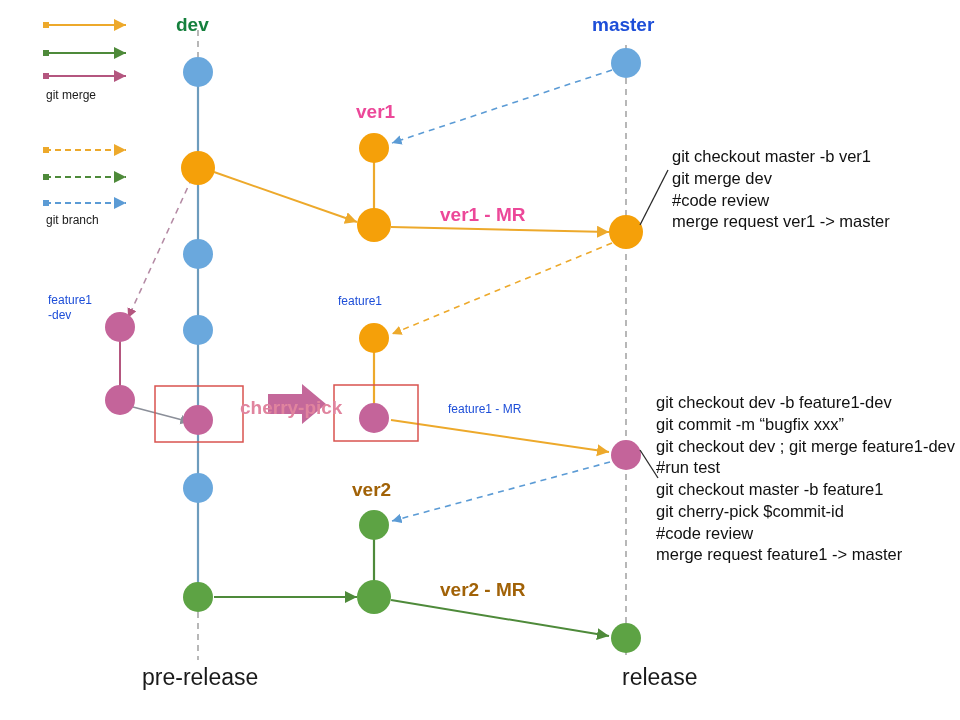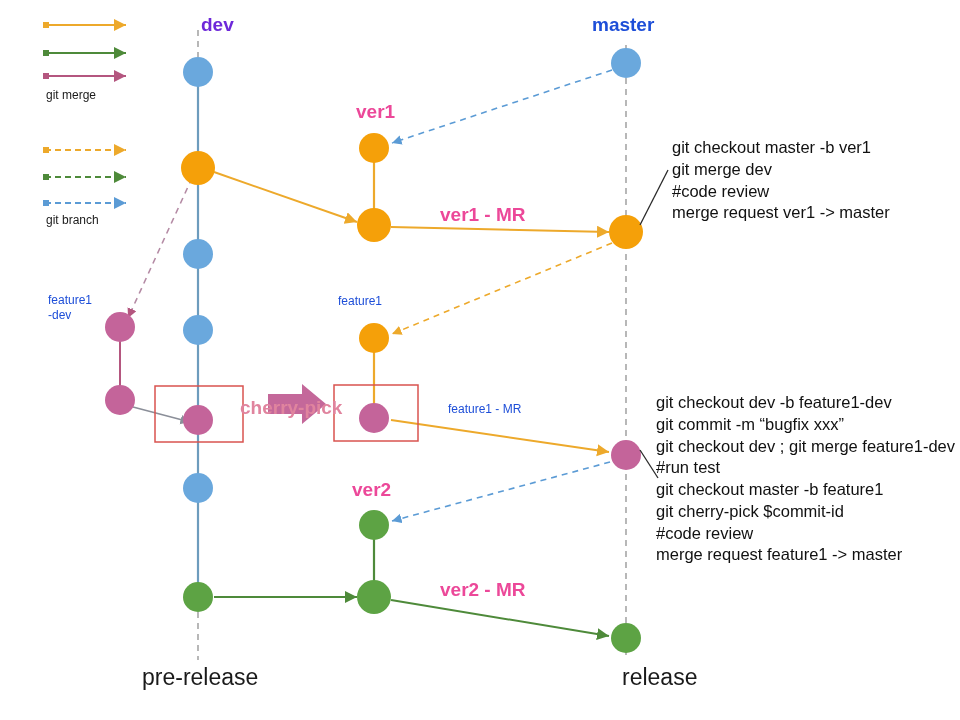--- a/index.html
+++ b/index.html
@@ -4,24 +4,24 @@
 <style>
   html,body{margin:0;padding:0;background:#ffffff;}
   #stage{position:relative;width:960px;height:720px;background:#ffffff;overflow:hidden;
          font-family:"Liberation Sans", sans-serif;}
   svg#canvas{position:absolute;left:0;top:0;width:960px;height:720px;}
   .lbl{position:absolute;white-space:pre;line-height:1.22;}
   .lbl-branch{font-size:19px;font-weight:bold;}
   .lbl-plain{font-size:12px;color:#1a1a1a;font-weight:normal;}
   .lbl-cmd{font-size:16.5px;color:#111111;line-height:1.32;white-space:pre;}
   .lbl-col{font-size:23px;color:#1a1a1a;}
-  .c-dev{color:#6d28d9;margin-left:25px;}
+  .c-dev{color:#15803d;}
   .c-master{color:#1d4ed8;}
   .c-orange{color:#ec4899;}
-  .c-green{color:#ec4899;}
+  .c-green{color:#a16207;}
   .c-pink{color:#1d4ed8;}
   .c-pink2{color:#e0849e;}
 </style>
 </head>
 <body>
 
 <div id="stage">
 
   <svg id="canvas" xmlns="http://www.w3.org/2000/svg">
     <defs>
@@ -169,21 +169,21 @@
   <div class="lbl lbl-branch c-green" style="left:352px;top:478px;">ver2</div>
   <div class="lbl lbl-plain c-pink" style="left:338px;top:294px;font-weight:normal;">feature1</div>
   <div class="lbl lbl-plain c-pink" style="left:48px;top:293px;font-weight:normal;">feature1
 -dev</div>
 
   <div class="lbl lbl-branch c-orange" style="left:440px;top:203px;">ver1 - MR</div>
   <div class="lbl lbl-branch c-green" style="left:440px;top:578px;">ver2 - MR</div>
   <div class="lbl lbl-plain c-pink" style="left:448px;top:402px;">feature1 - MR</div>
   <div class="lbl lbl-branch c-pink2" style="left:240px;top:366px;margin-top:30px;">cherry-pick</div>
 
-  <div class="lbl lbl-cmd" style="left:672px;top:137px;"><span>git checkout master -b ver1
+  <div class="lbl lbl-cmd" style="left:672px;top:146px;"><span>git checkout master -b ver1
 git merge dev
 #code review
 merge request ver1 -&gt; master</span></div>
   <div class="lbl lbl-cmd" style="left:656px;top:392px;"><span>git checkout dev -b feature1-dev
 git commit -m “bugfix xxx”
 git checkout dev ; git merge feature1-dev
 #run test
 git checkout master -b feature1
 git cherry-pick $commit-id
 #code review

